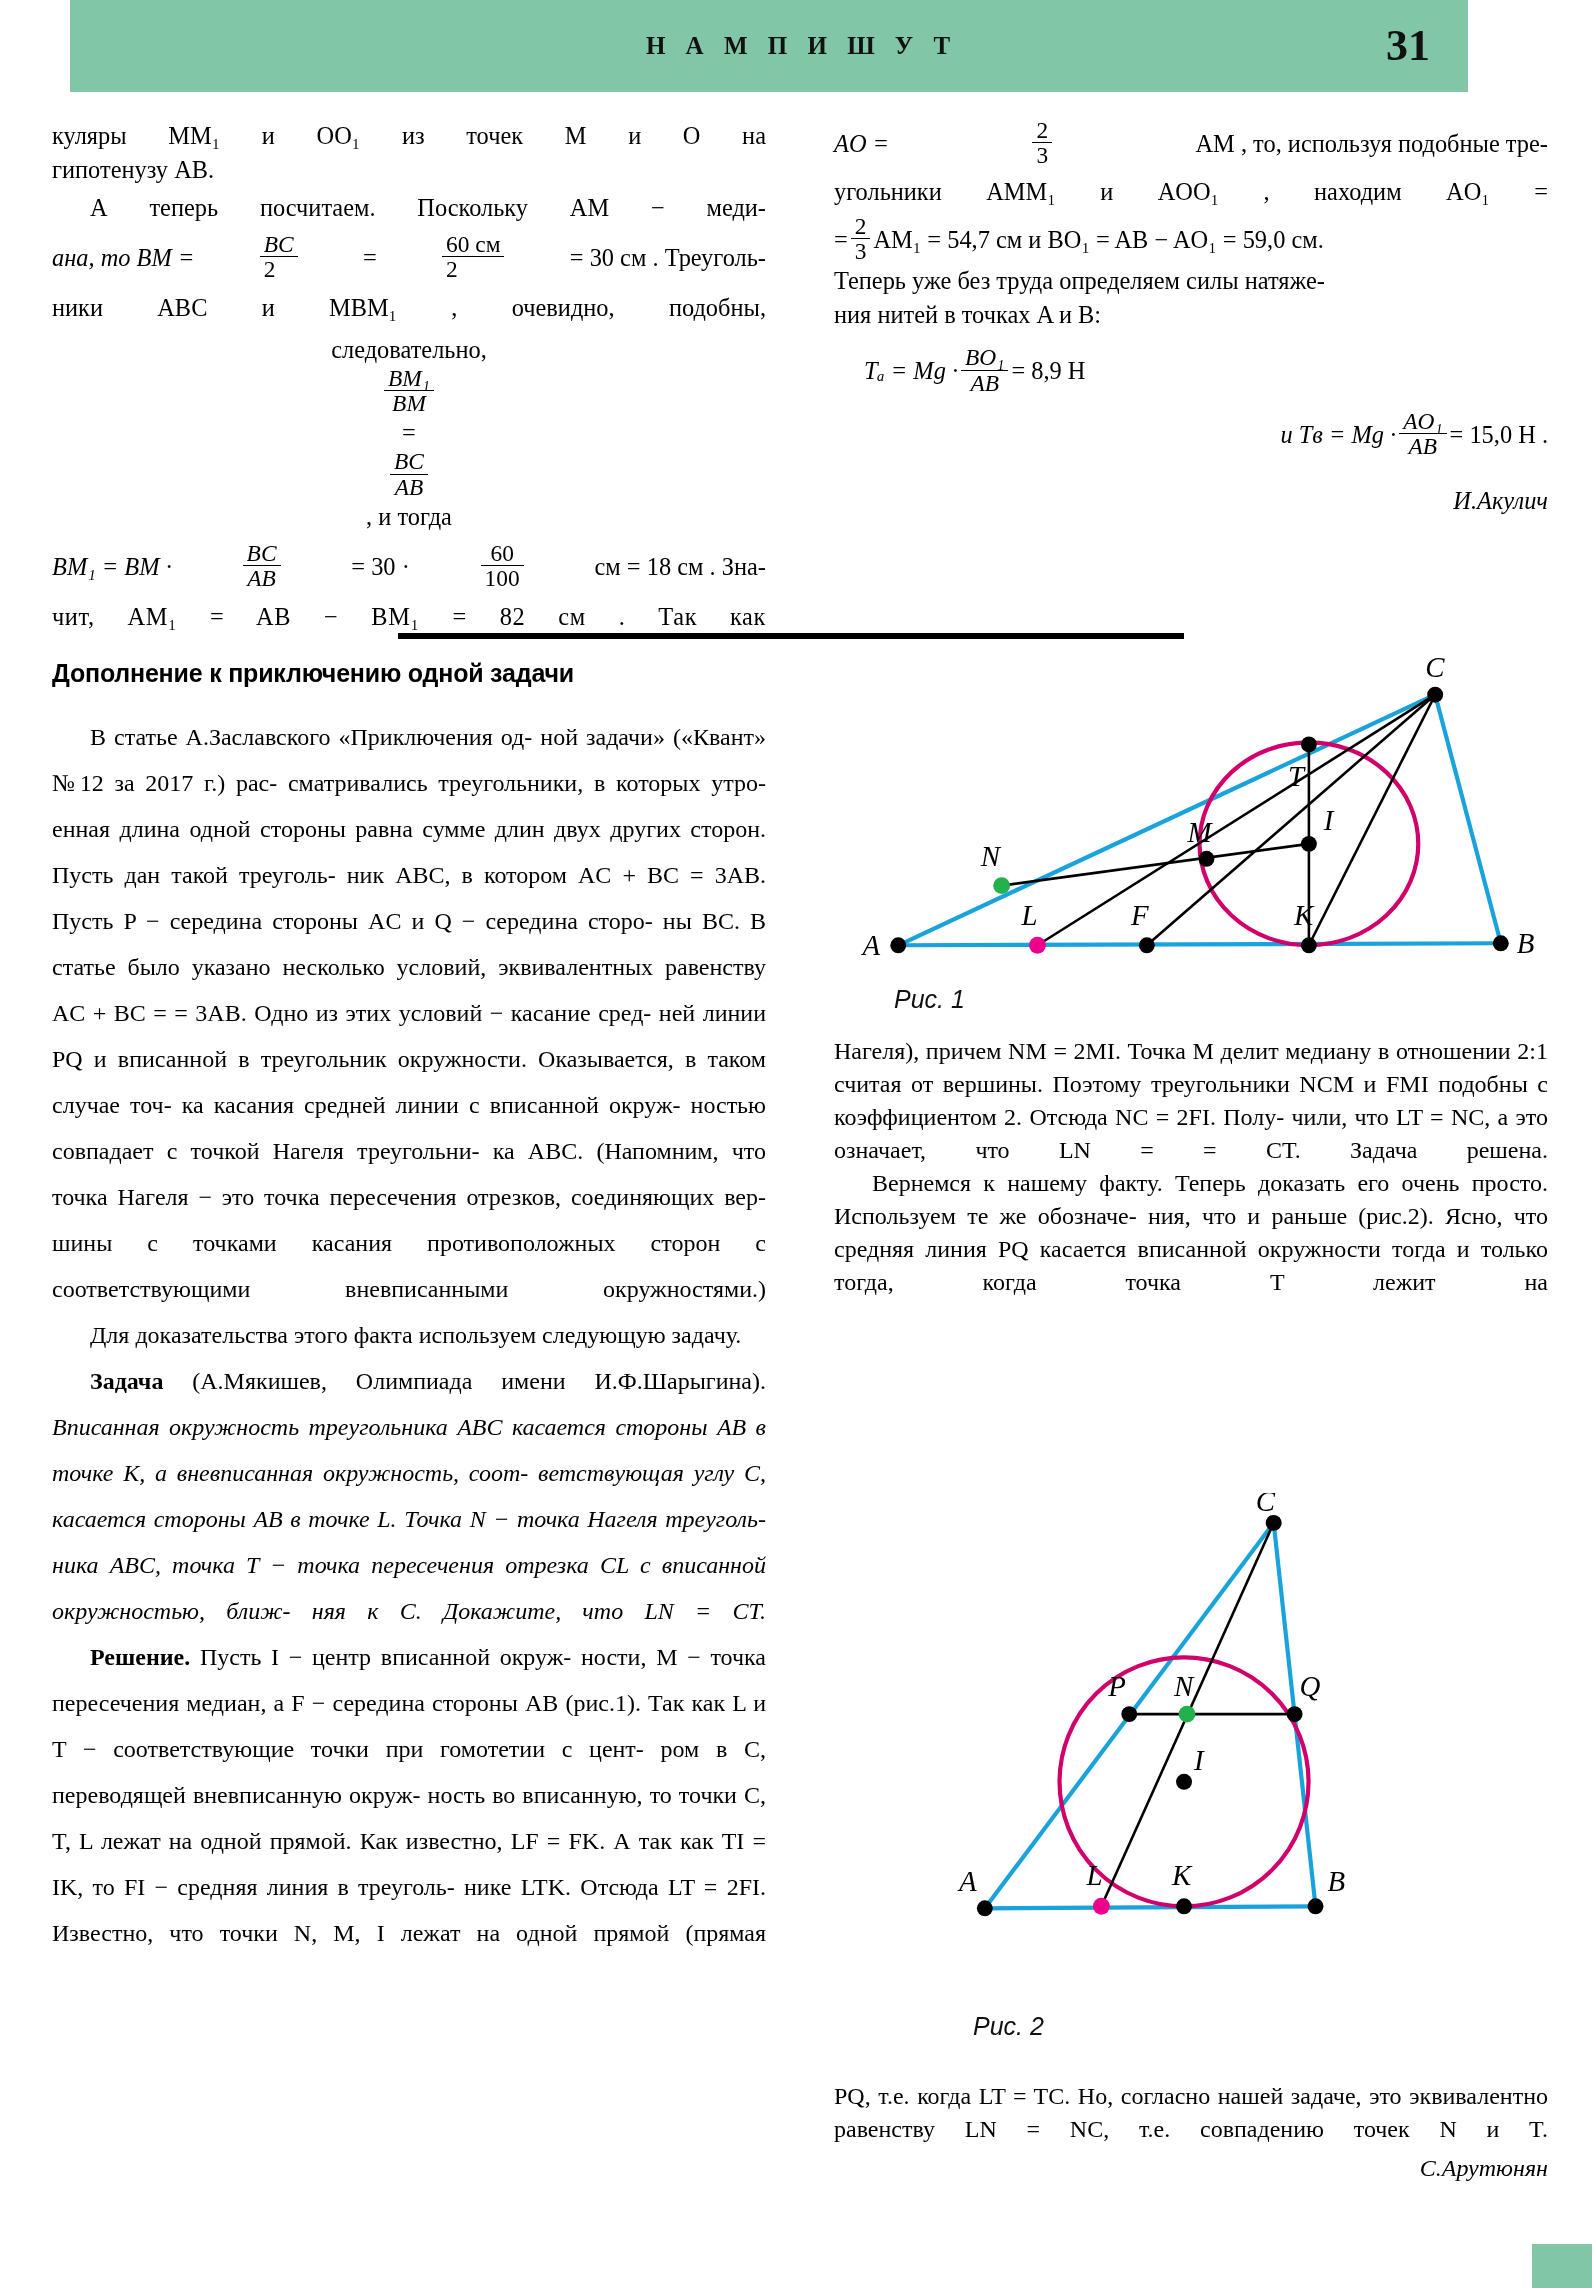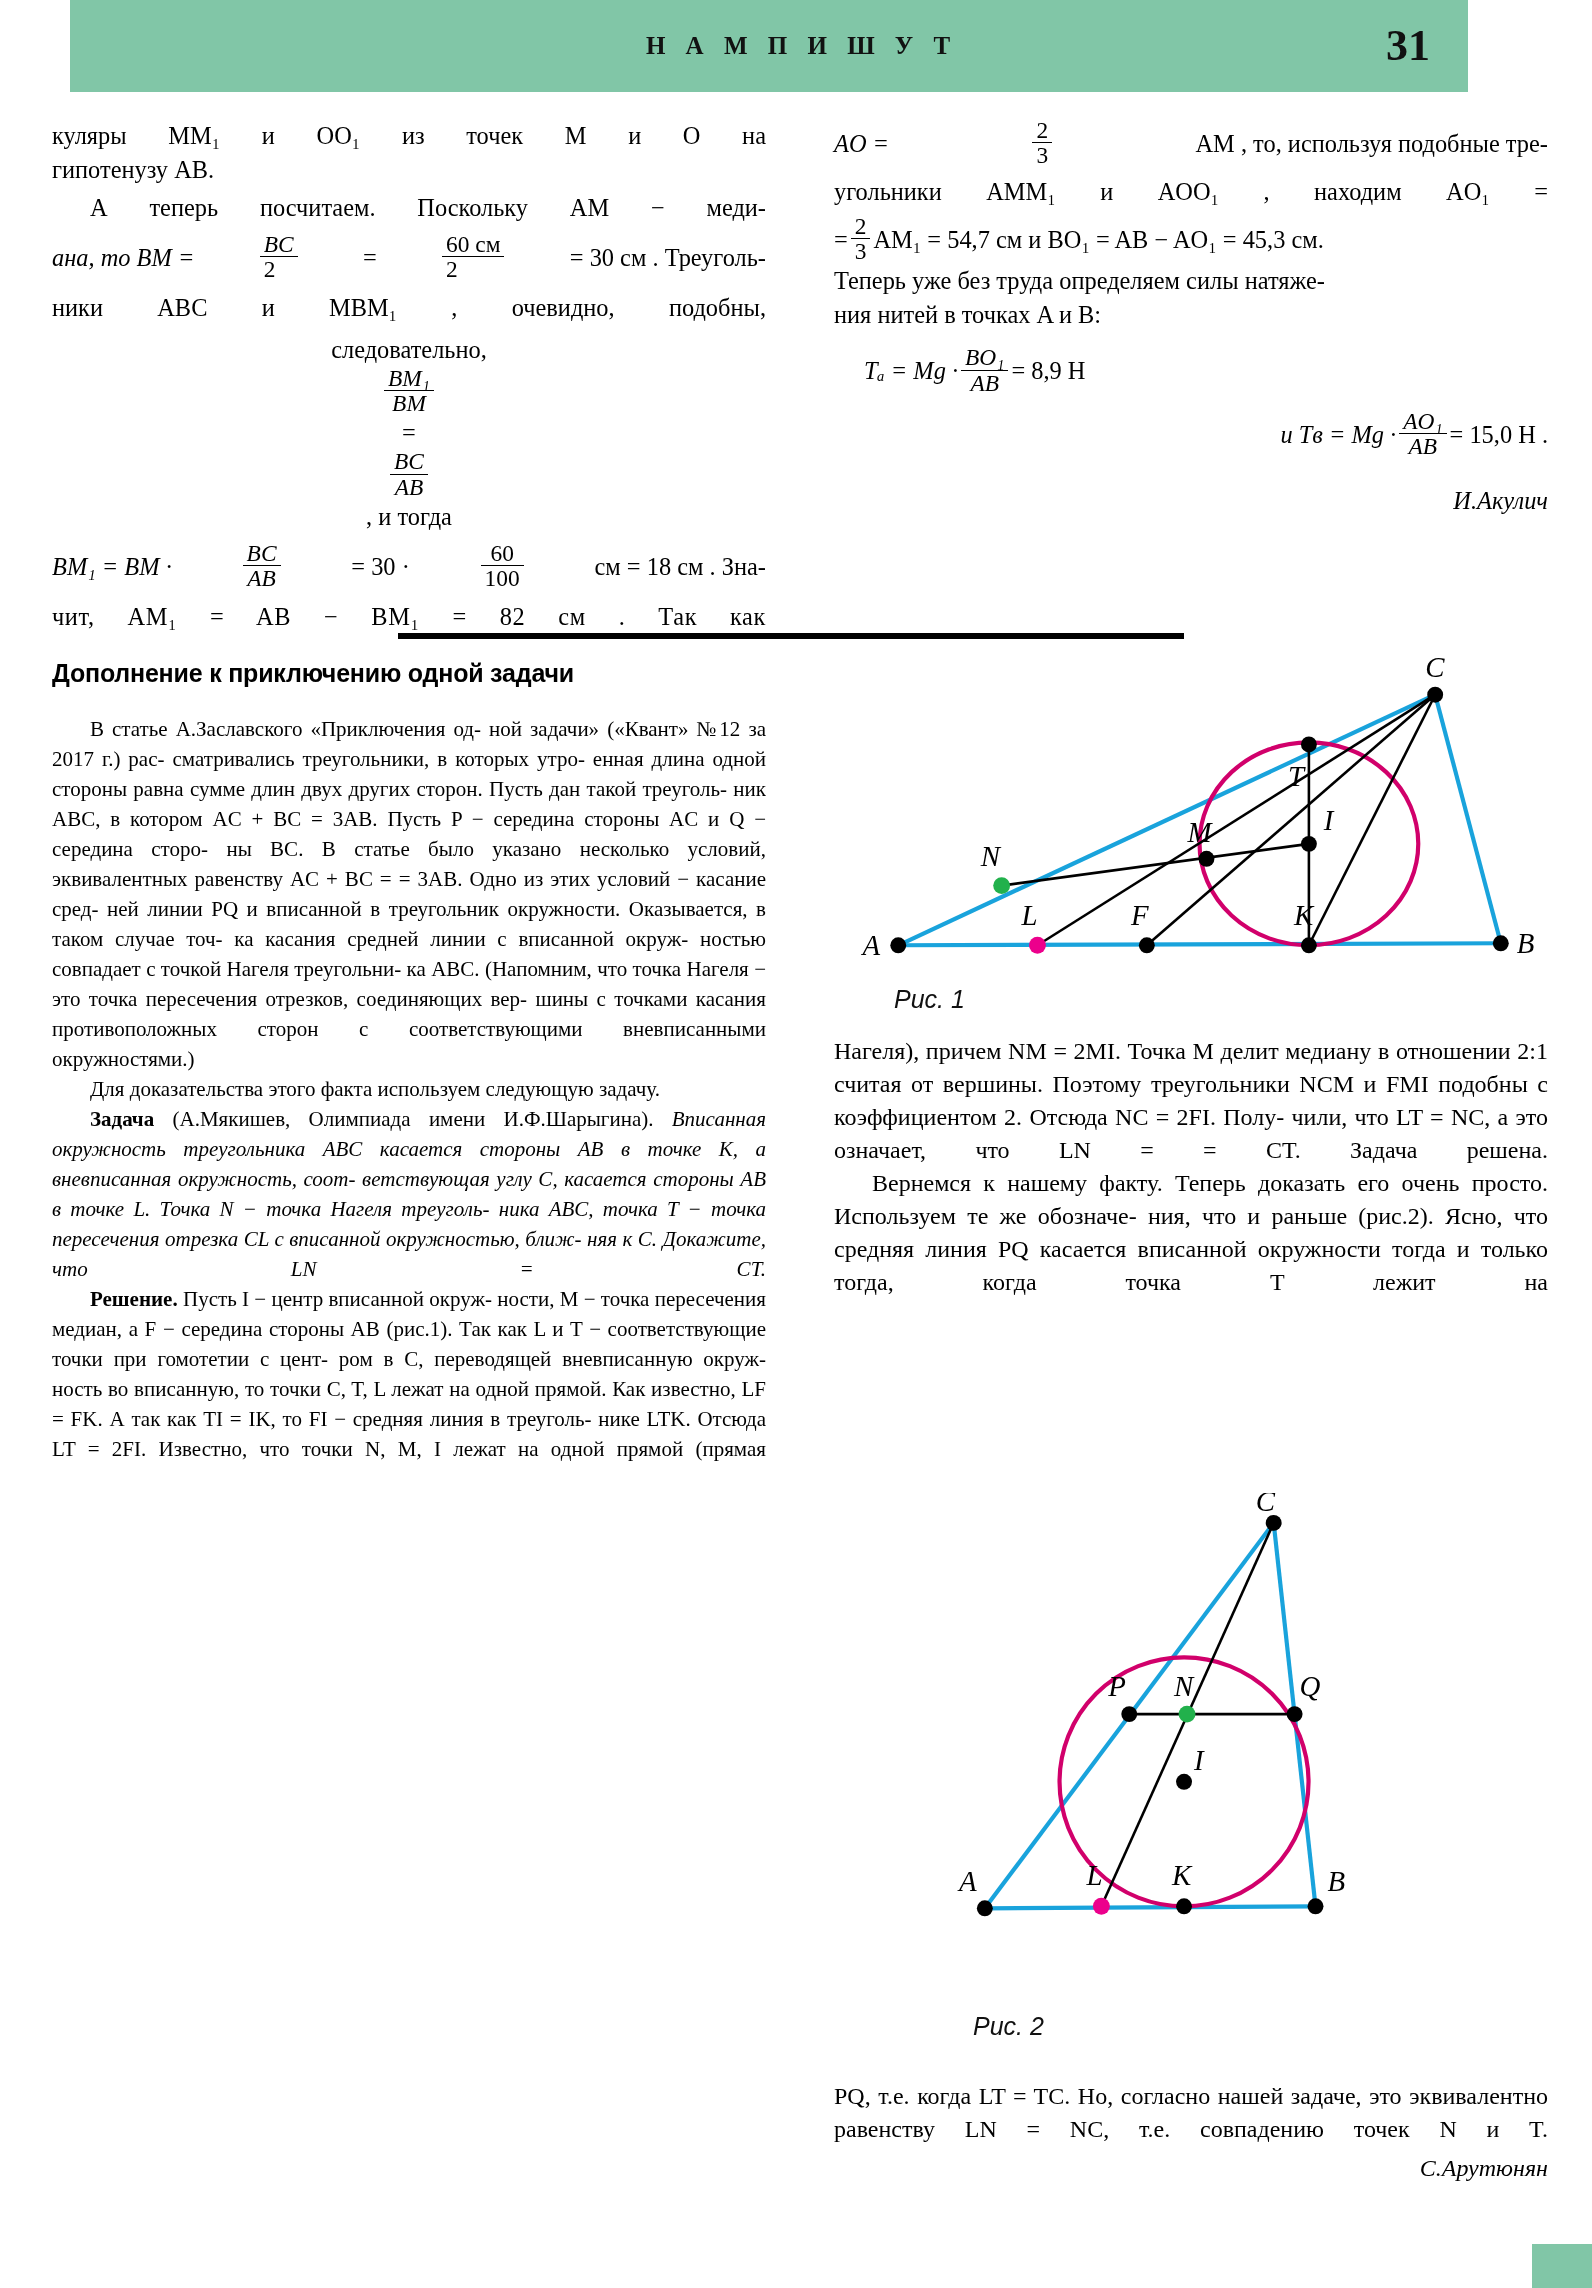--- a/index.html
+++ b/index.html
@@ -219,21 +219,21 @@
   <div class="para just" style="margin-top:6px">
     <span>угольники AMM₁ и AOO₁ , находим AO₁ =</span>
   </div>
 
   <div class="para" style="margin-top:6px; display:flex; align-items:center;">
     <span>=</span>
     <span class="frac">
       <span class="num">2</span>
       <span class="den">3</span>
     </span>
-    <span>AM₁ = 54,7 см и BO₁ = AB − AO₁ = 45,3 см.</span>
+    <span>AM₁ = 54,7 см и BO₁ = AB − AO₁ = 59,0 см.</span>
   </div>
 
   <div class="para jleft" style="">
     <span>Теперь уже без труда определяем силы натяже-</span>
   </div>
   <div class="para jleft">
     <span>ния нитей в точках A и B:</span>
   </div>
 
   <div class="para" style="margin-top:14px; display:flex; align-items:center; padding-left:30px;">
@@ -253,21 +253,21 @@
     </span>
     <span>= 15,0 Н .</span>
   </div>
 
   <div class="para sig" style="margin-top:24px">И.Акулич</div>
 </div>
 
 <div id="divider"></div>
 <div id="section-heading">Дополнение к приключению одной задачи</div>
 
-<div class="col" style="left:52px; top:714px; width:714px; font-size:21px; line-height:30px;">
+<div class="col" style="left:52px; top:714px; width:714px; font-size:24px; line-height:46px;">
   <p class="para indent just" style="margin:0">В статье А.Заславского «Приключения од- ной задачи» («Квант» №12 за 2017 г.) рас- сматривались треугольники, в которых утро- енная длина одной стороны равна сумме длин двух других сторон. Пусть дан такой треуголь- ник ABC, в котором AC + BC = 3AB. Пусть P − середина стороны AC и Q − середина сторо- ны BC. В статье было указано несколько условий, эквивалентных равенству AC + BC = = 3AB. Одно из этих условий − касание сред- ней линии PQ и вписанной в треугольник окружности. Оказывается, в таком случае точ- ка касания средней линии с вписанной окруж- ностью совпадает с точкой Нагеля треугольни- ка ABC. (Напомним, что точка Нагеля − это точка пересечения отрезков, соединяющих вер- шины с точками касания противоположных сторон с соответствующими вневписанными окружностями.)</p>
   <p class="para indent jleft" style="margin:0">Для доказательства этого факта используем следующую задачу.</p>
   <p class="para indent just" style="margin:0"><span class="bold">Задача</span><span> (А.Мякишев, Олимпиада имени И.Ф.Шарыгина). </span><span class="it">Вписанная окружность треугольника ABC касается стороны AB в точке K, а вневписанная окружность, соот- ветствующая углу C, касается стороны AB в точке L. Точка N − точка Нагеля треуголь- ника ABC, точка T − точка пересечения отрезка CL с вписанной окружностью, ближ- няя к C. Докажите, что LN = CT.</span></p>
   <p class="para indent just" style="margin:0"><span class="bold">Решение.</span><span> Пусть I − центр вписанной окруж- ности, M − точка пересечения медиан, а F − середина стороны AB (рис.1). Так как L и T − соответствующие точки при гомотетии с цент- ром в C, переводящей вневписанную окруж- ность во вписанную, то точки C, T, L лежат на одной прямой. Как известно, LF = FK. А так как TI = IK, то FI − средняя линия в треуголь- нике LTK. Отсюда LT = 2FI. Известно, что точки N, M, I лежат на одной прямой (прямая</span></p>
 </div>
 
 <svg id="fig1" class="fig" width="697" height="348" viewBox="0 0 700 350">
 
   <g>
     <path d="M 42 302 L 582 50" stroke="#19a3dc" stroke-width="4.2" fill="none"></path>

